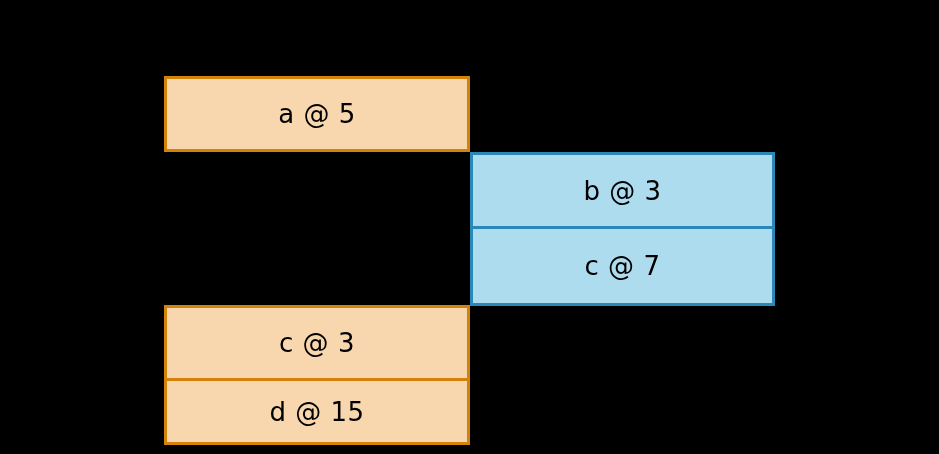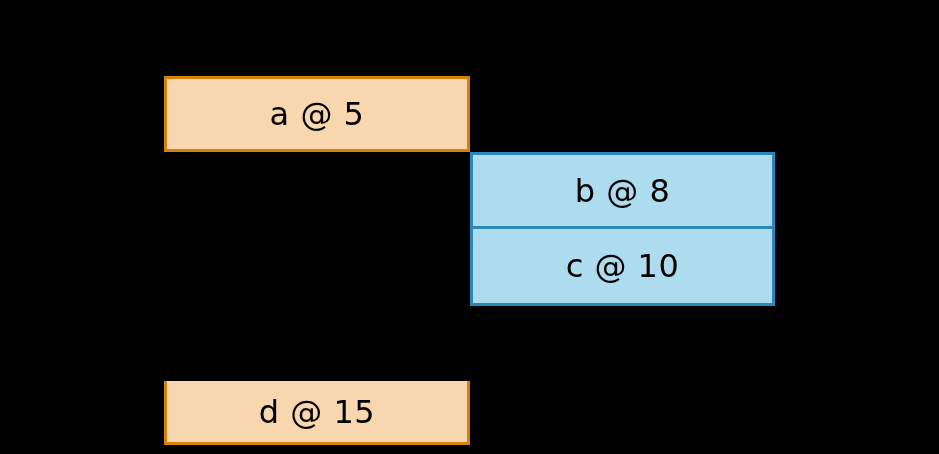--- a/index.html
+++ b/index.html
@@ -15,21 +15,21 @@
     overflow: hidden;
     font-family: "DejaVu Sans", sans-serif;
   }
   .node {
     position: absolute;
     box-sizing: border-box;
     display: flex;
     align-items: center;
     justify-content: center;
     color: #000000;
-    font-size: 32px;
+    font-size: 26px;
     line-height: 1;
     letter-spacing: 0.5px;
     white-space: nowrap;
   }
   .node-orange {
     background: #F9D7AE;
     border: 3px solid #D4820A;
   }
   .node-blue {
     background: #AEDCEF;
@@ -39,21 +39,24 @@
   .stack-mid { border-top-width: 0; }
 </style>
 </head>
 <body>
 
 <div id="canvas" style="width: 939px; height: 454px; background: rgb(0, 0, 0);">
     <div class="node node-orange" style="left: 164px; top: 76px; width: 306px; height: 76px; background: rgb(249, 215, 174); border-color: rgb(212, 130, 10); color: rgb(0, 0, 0);">
       <span>a @ 5</span>
     </div>
     <div class="node node-blue" style="left: 470px; top: 152px; width: 305px; height: 77px; background: rgb(174, 220, 239); border-color: rgb(42, 135, 184); color: rgb(0, 0, 0);">
-      <span>b @ 8</span>
+      <span>b @ 3</span>
     </div>
     <div class="node node-blue stack-mid" style="left: 470px; top: 229px; width: 305px; height: 77px; background: rgb(174, 220, 239); border-color: rgb(42, 135, 184); color: rgb(0, 0, 0);">
-      <span>c @ 10</span>
+      <span>c @ 7</span>
+    </div>
+    <div class="node node-orange" style="left: 164px; top: 305px; width: 306px; height: 76px; background: rgb(249, 215, 174); border-color: rgb(212, 130, 10); color: rgb(0, 0, 0);">
+      <span>c @ 3</span>
     </div>
     <div class="node node-orange stack-mid" style="left: 164px; top: 381px; width: 306px; height: 64px; background: rgb(249, 215, 174); border-color: rgb(212, 130, 10); color: rgb(0, 0, 0);">
       <span>d @ 15</span>
     </div>
   </div>
 
 </body></html>

